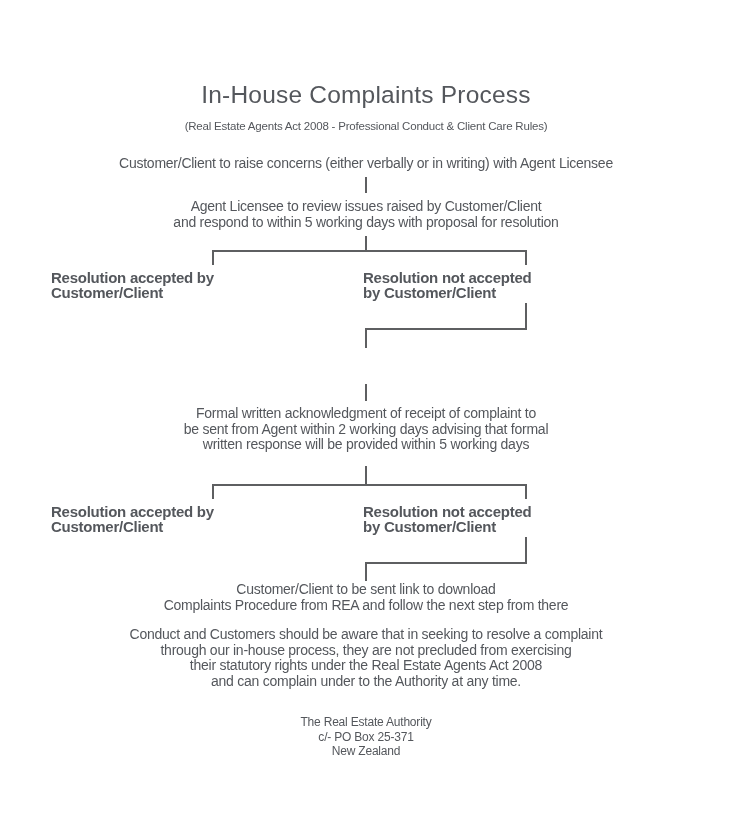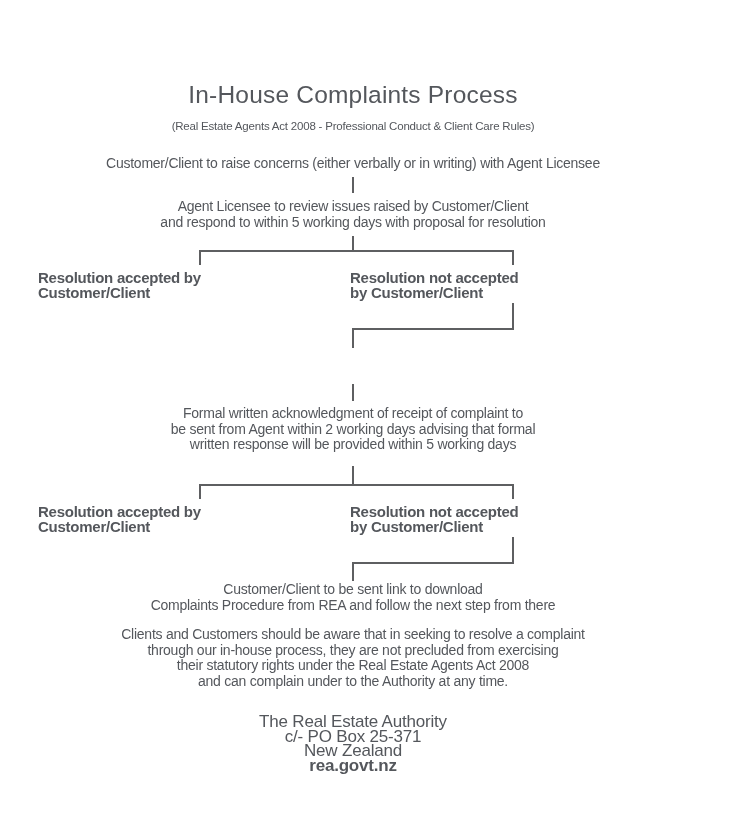--- a/index.html
+++ b/index.html
@@ -10,20 +10,21 @@
   * { margin: 0; padding: 0; box-sizing: border-box; }
   html, body { background: var(--background); }
   .canvas {
     position: relative;
     width: 664px;
     height: 840px;
     background: var(--background);
     font-family: "Liberation Sans", sans-serif;
     color: var(--text);
     overflow: hidden;
+    margin-left: 13px;
   }
   .centered {
     position: absolute;
     left: 0;
     width: 706px;
     text-align: center;
   }
   .title {
     top: 78px;
     font-size: 24.5px;
@@ -64,21 +65,21 @@
     font-size: 15px;
     line-height: 15px;
     letter-spacing: -0.25px;
     font-weight: bold;
   }
   .branch-left { left: 38px; }
   .branch-right { left: 350px; }
   .seg { position: absolute; background: var(--line); }
   .footer {
     top: 715px;
-    font-size: 17px;
+    font-size: 12px;
     line-height: 14.5px;
     letter-spacing: -0.2px;
   }
   .footer .website { font-weight: 700; }
 </style>
 </head>
 <body>
 
 <div class="canvas">
 
@@ -140,26 +141,25 @@
     <div class="seg" style="left:352px;top:562px;width:162px;height:2px"></div>
     <div class="seg" style="left:352px;top:564px;width:2px;height:17px"></div>
   </div>
 
   <div class="centered step" style="top:582px">
     <div>Customer/Client to be sent link to download</div>
     <div>Complaints Procedure from REA and follow the next step from there</div>
   </div>
 
   <div class="centered step" style="top:627px">
-    <div>Clients and Customers should be aware that in seeking to resolve a complaint</div>
+    <div>Conduct and Customers should be aware that in seeking to resolve a complaint</div>
     <div>through our in-house process, they are not precluded from exercising</div>
     <div>their statutory rights under the Real Estate Agents Act 2008</div>
     <div>and can complain under to the Authority at any time.</div>
   </div>
 
   <div class="centered footer">
     <div>The Real Estate Authority</div>
     <div>c/- PO Box 25-371</div>
     <div>New Zealand</div>
-    <div class="website">rea.govt.nz</div>
   </div>
 
 </div>
 
 </body></html>

